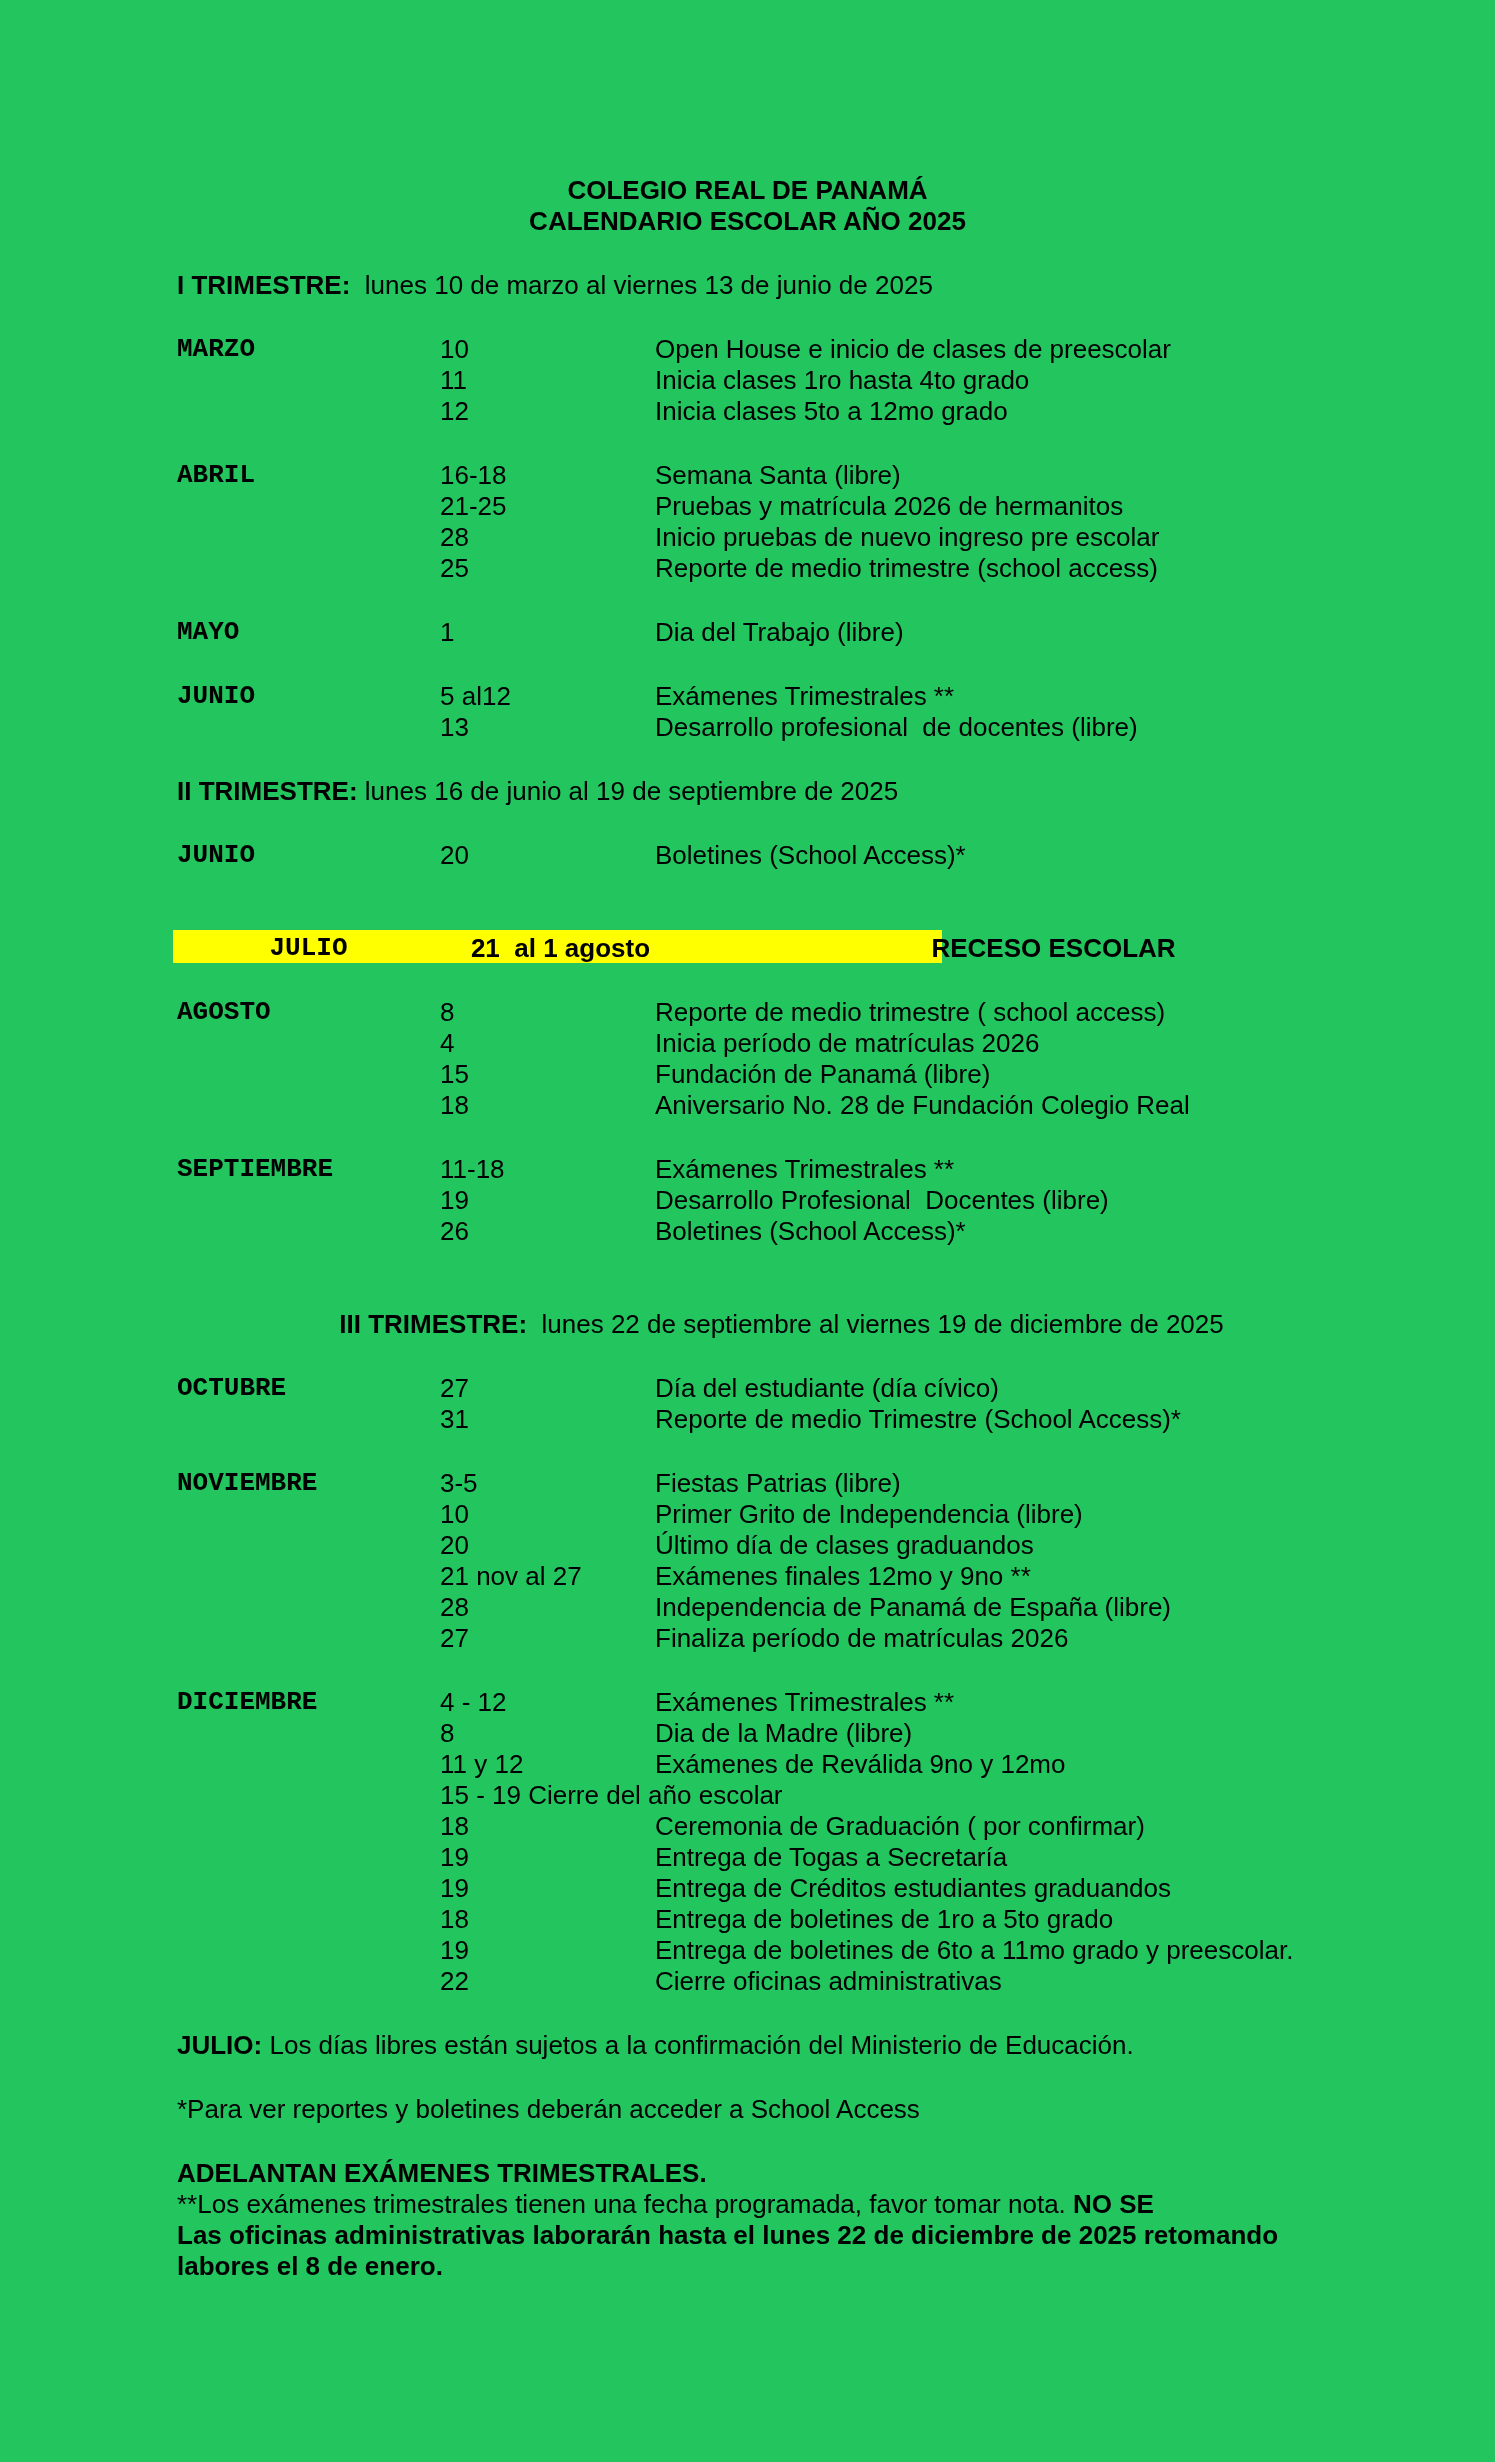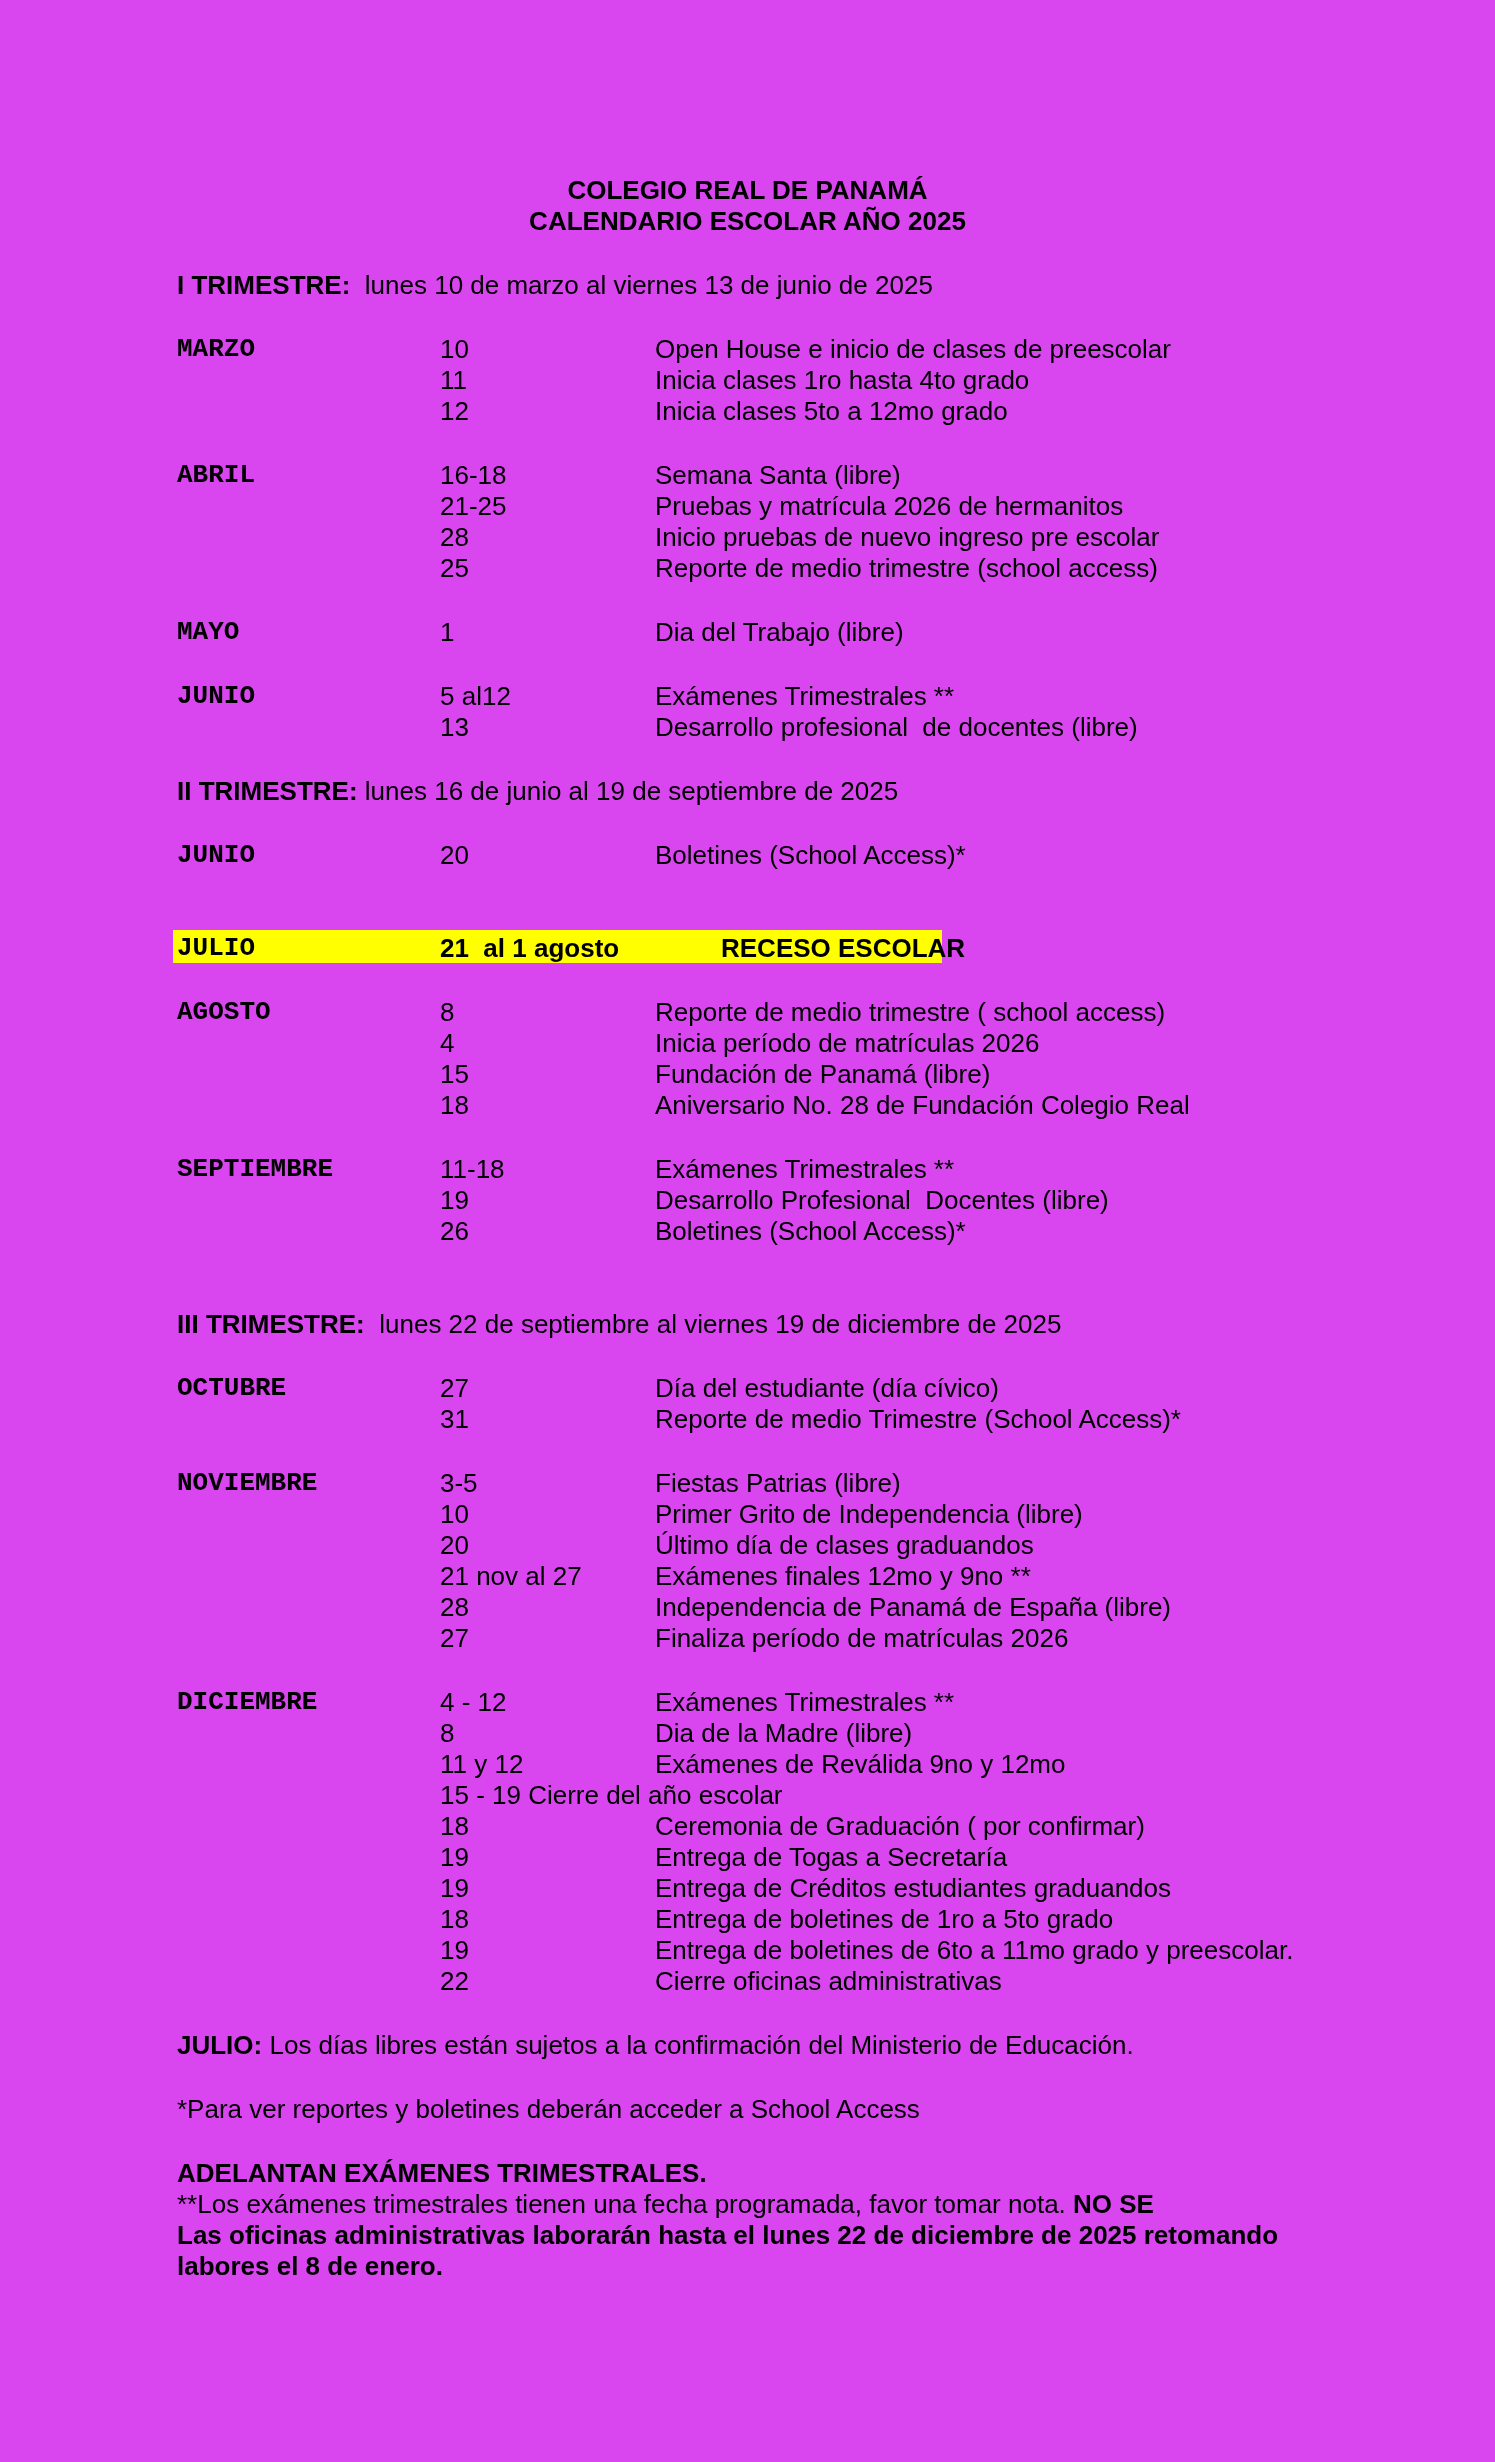--- a/index.html
+++ b/index.html
@@ -2,36 +2,36 @@
 <html style="font-size:12.5px"><head>
 <meta charset="utf-8">
 <style>
   html, body { margin: 0; padding: 0; background: #ffffff; }
   .page {
     position: relative;
     width: 1495px;
     height: 2462px;
     box-sizing: border-box;
     padding: 175px 109px 52px 177px;
-    background: #d946ef;
+    background: #22c55e;
     color: #000000;
     font-family: "Liberation Sans", sans-serif;
     font-size: 26px;
     line-height: 31px;
     overflow: hidden;
   }
   .doc-title {
     font-weight: 700;
     text-align: center;
     margin-left: -177px;
     margin-right: -109px;
     white-space: pre;
   }
   .para { margin-top: 33px; }
-  .para.double { margin-top: 62px; }
+  .para.double { margin-top: 62px; text-align: center; }
   .trimester-heading { white-space: pre; }
   .bold { font-weight: 700; }
   .row { display: flex; }
   .cell { white-space: pre-wrap; }
   .month-cell { flex: 0 0 263px; font-weight: 700; font-family: Liberation Mono, monospace; }
   .date-cell { flex: 0 0 175px; }
   .desc-cell { flex: 1 1 auto; margin-left: 40px; }
   .merged-cell { flex: 1 1 auto; white-space: pre; }
   .highlight-row { position: relative; }
   .highlight-row .cell { font-weight: 700; position: relative; z-index: 1; }

